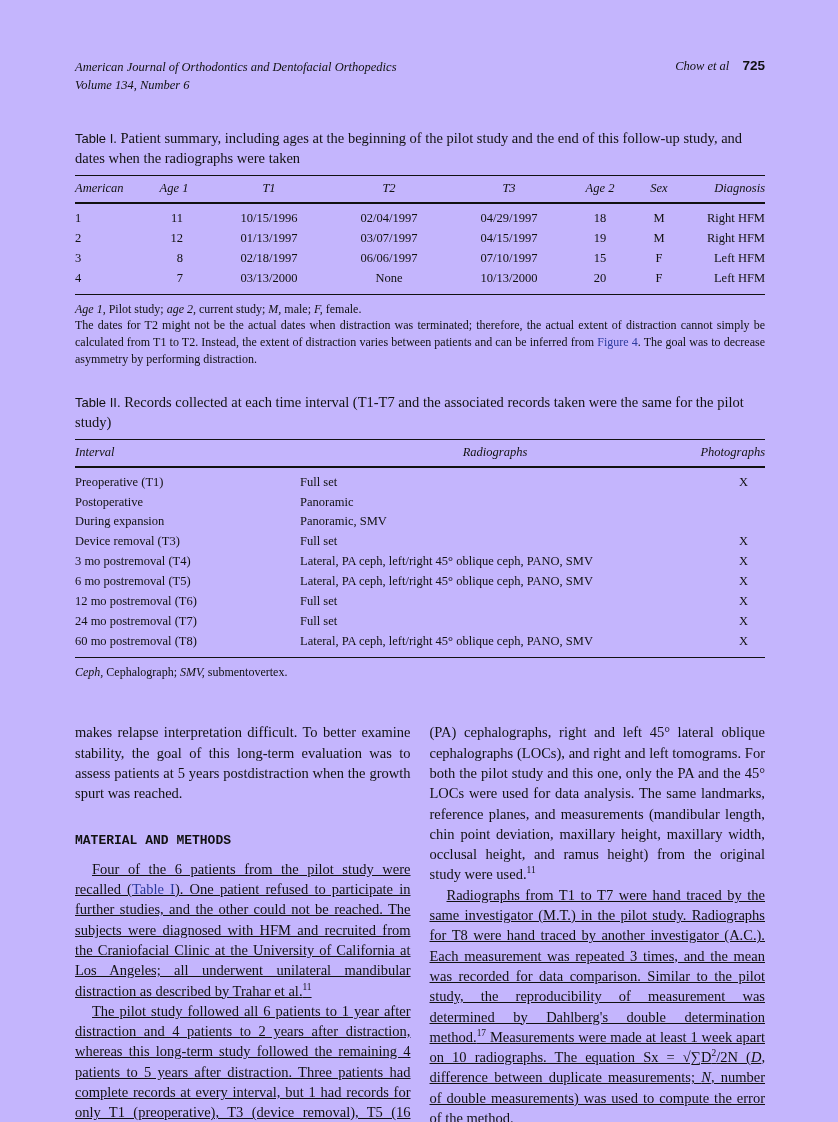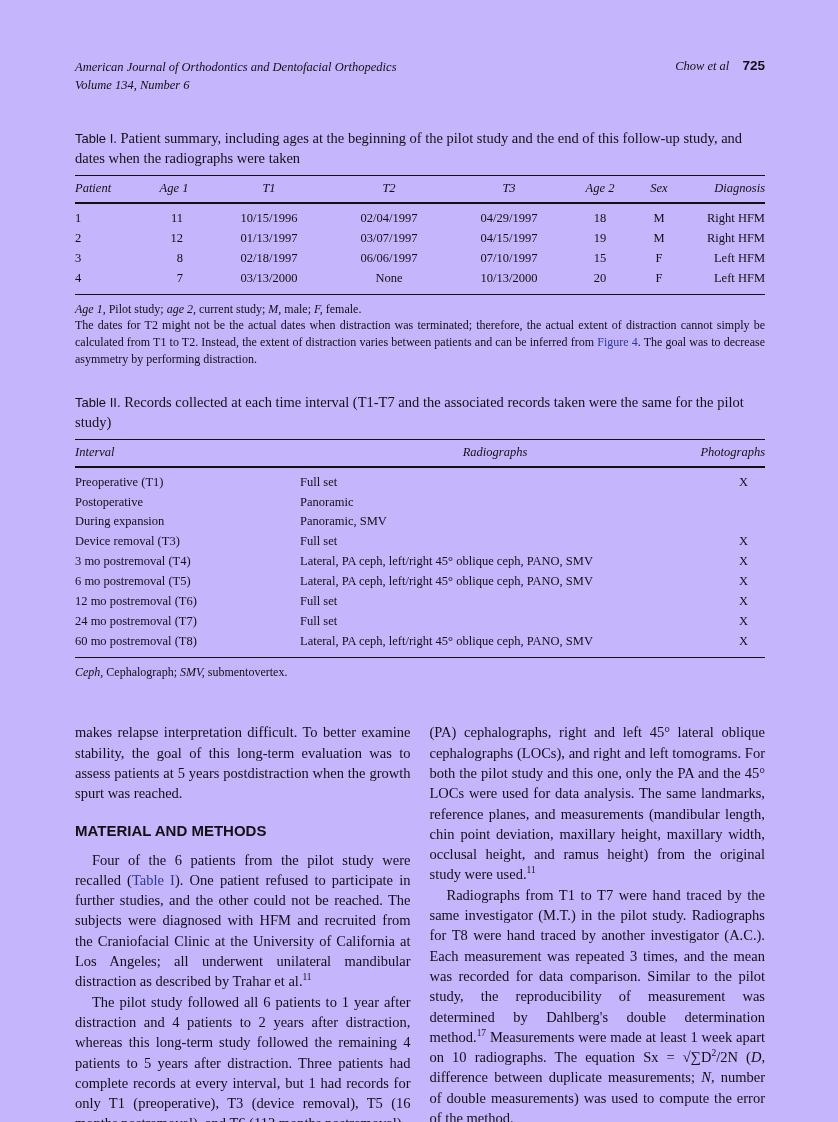--- a/index.html
+++ b/index.html
@@ -55,25 +55,25 @@
   .footnotes{font-size:12px;line-height:1.40;margin-top:6px;text-align:justify;}
   .footnotes p{margin:0;}
 
   .table-block{margin-bottom:0;}
   .table2-block{margin-top:24px;}
 
   
   .body-cols{display:flex;gap:19px;margin-top:42px;}
   .col{flex:1;font-size:14.5px;line-height:1.40;text-align:justify;}
   .col p{margin:0;}
-  .col p.indent{text-indent:17px;}
+  .col p.indent{text-indent:17px;text-decoration:underline;}
   .sec-head{
-    font-family:Liberation Sans, sans-serif;
-    font-weight:bold;font-size:15px;
-    margin:16px 0 9px 0;text-align:left;
+    font-family:Liberation Mono, monospace;
+    font-weight:bold;font-size:13px;
+    margin:28px 0 9px 0;text-align:left;
   }
 
   
   .seg-i{font-style:italic;}
   .seg-sup{vertical-align:super;font-size:0.65em;line-height:0;}
   .seg-link{color:#2b3a9c;}
 </style>
 </head>
 <body>
 
@@ -91,21 +91,21 @@
   </div>
 
   <div class="table-block">
     <div class="tbl-caption">
       <span class="tbl-label">Table I.</span>
       <span>Patient summary, including ages at the beginning of the pilot study and the end of this follow-up study, and dates when the radiographs were taken</span>
     </div>
     <table class="data-table t1">
       <thead>
         <tr>
-          <th class="c0">Patient</th>
+          <th class="c0">American</th>
           <th class="c1">Age 1</th>
           <th class="c2">T1</th>
           <th class="c3">T2</th>
           <th class="c4">T3</th>
           <th class="c5">Age 2</th>
           <th class="c6">Sex</th>
           <th class="c7">Diagnosis</th>
         </tr>
       </thead>
       <tbody>

